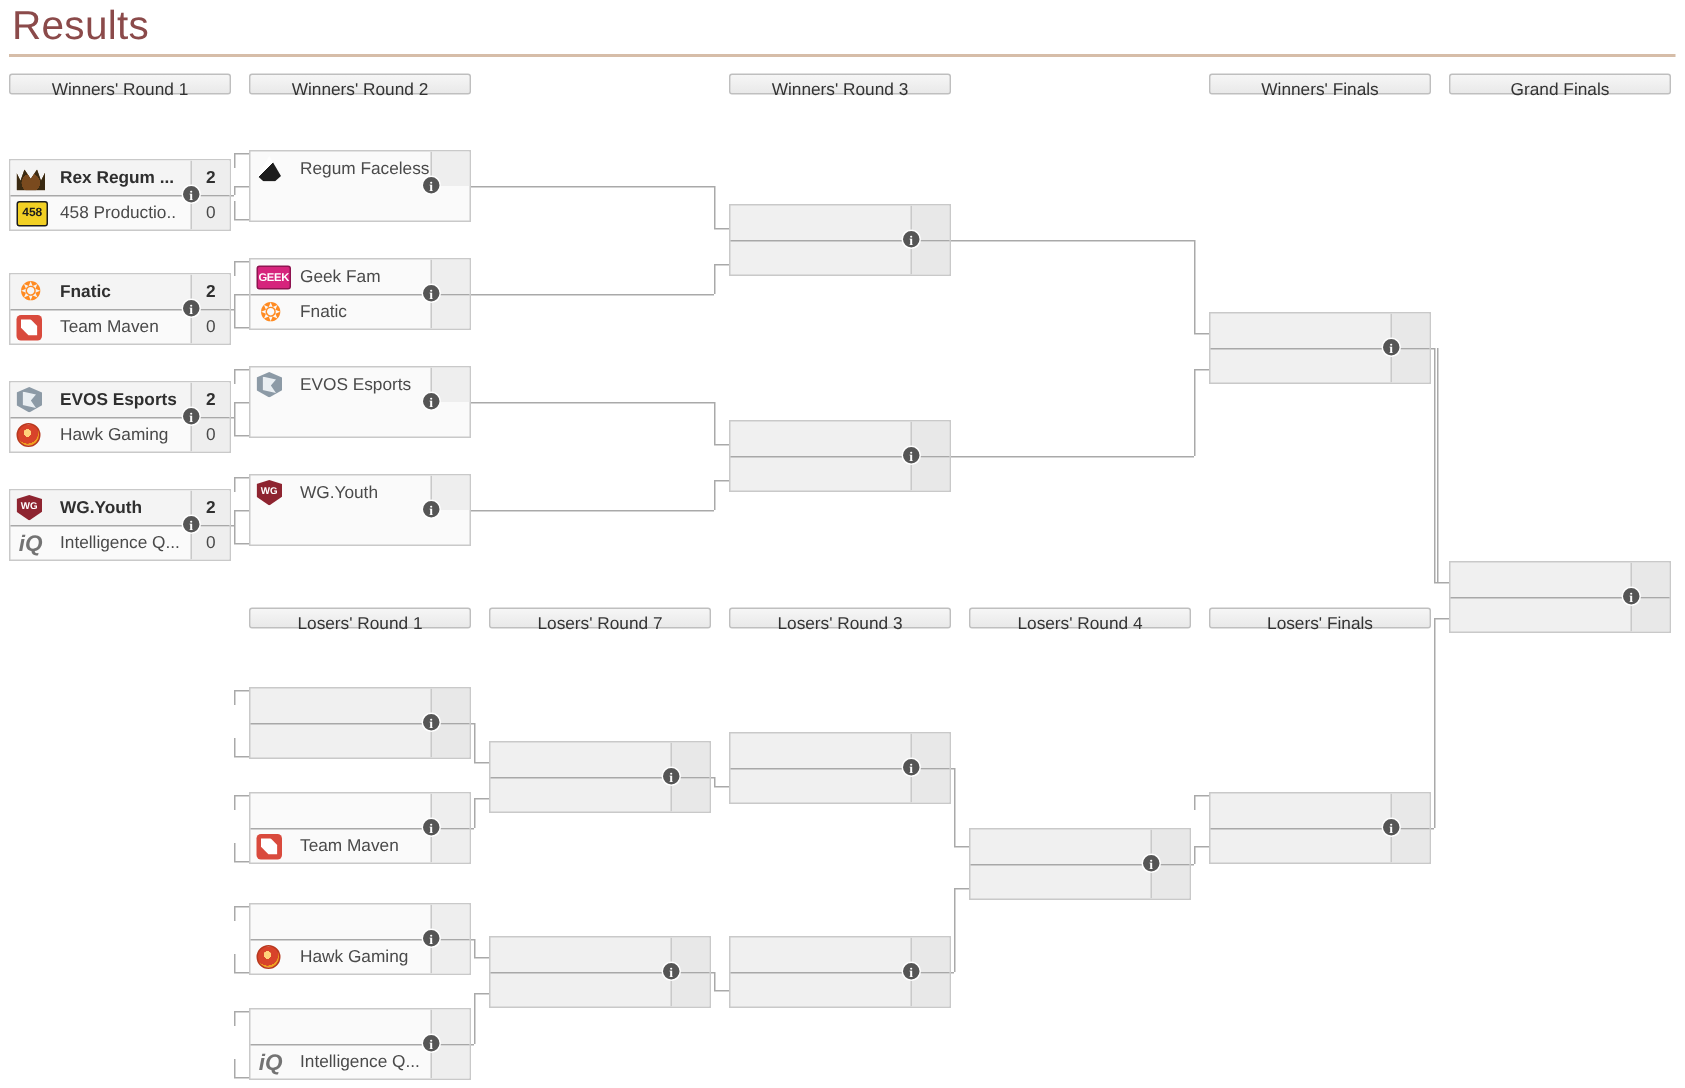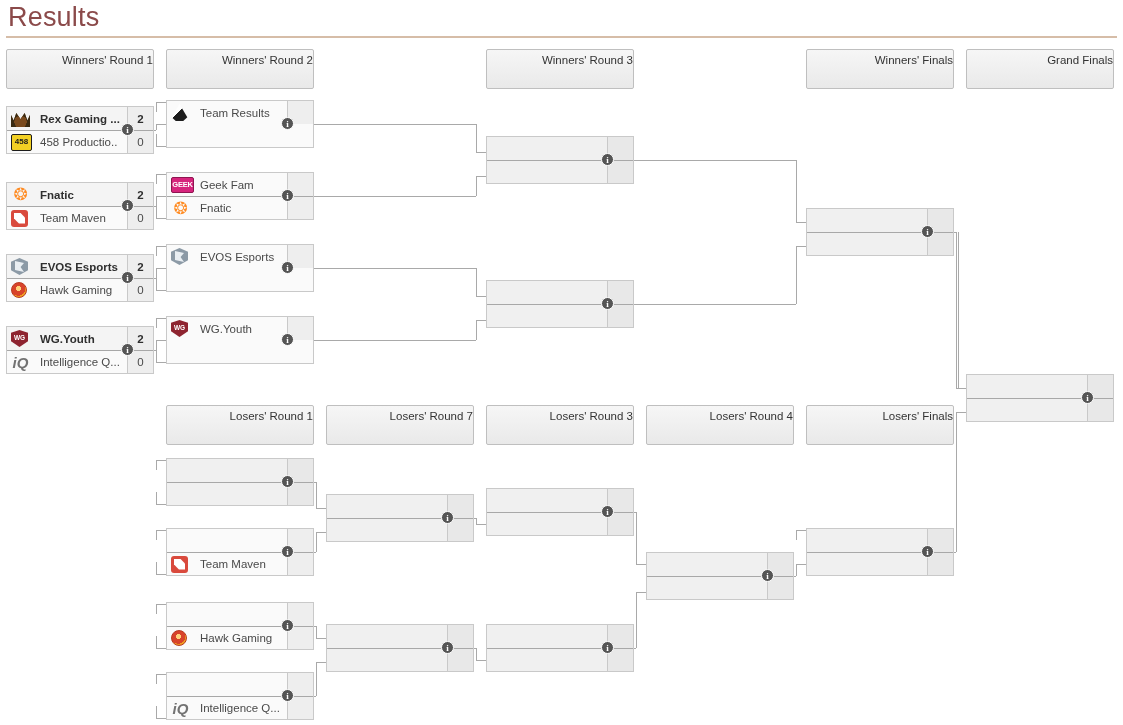--- a/index.html
+++ b/index.html
@@ -18,22 +18,22 @@
     font-size: 27px; font-weight: 400; color: #8b4a4a;
     letter-spacing: .2px;
   }
   .title-rule {
     position: absolute; left: 6px; top: 36px; width: 1111px; height: 2px;
     background: #d6bda8;
   }
 
   
   .round-head {
-    position: absolute; height: 40px; line-height: 21px;
-    text-align: right; font-size: 11.5px; color: #333;
+    position: absolute; height: 14px; line-height: 21px;
+    text-align: center; font-size: 11.5px; color: #333;
     background: linear-gradient(#f6f6f6,#e9e9e9);
     border: 1px solid #bfbfbf; border-radius: 2px;
   }
 
   
   .match { position: absolute; }
   .match .rows {
     position: absolute; left: 0; top: 0; right: 0; bottom: 0;
     border: 1px solid #c9c9c9; background: #f0f0f0;
   }
@@ -264,21 +264,21 @@
       <div class="ln lnh" style="left: 956px; top: 412px; width: 10px;"></div>
       <div class="ln lnv" style="left: 958px; top: 232px; height: 156px;"></div>
     </div>
   <div id="matches">
       <div class="match filled" style="left: 6px; top: 106px; width: 148px; height: 48px;">
         <div class="rows">
           <div class="row win">
             <span class="logo">
               <span class="lg lg-crown"></span>
             </span>
-            <span class="tname">Rex Gaming ...</span>
+            <span class="tname">Rex Regum ...</span>
             <span class="score">2</span>
           </div>
           <div class="row">
             <span class="logo">
               <span class="lg lg-458">458</span>
             </span>
             <span class="tname">458 Productio..</span>
             <span class="score">0</span>
           </div>
         </div>
@@ -340,21 +340,21 @@
           </div>
         </div>
         <div class="info" style="left: 115px; top: 17px;">i</div>
       </div>
       <div class="match filled" style="left: 166px; top: 100px; width: 148px; height: 48px;">
         <div class="rows">
           <div class="row">
             <span class="logo">
               <span class="lg lg-faceless"></span>
             </span>
-            <span class="tname">Team Results</span>
+            <span class="tname">Regum Faceless</span>
             <span class="score"></span>
           </div>
         </div>
         <div class="info" style="left: 115px; top: 17px;">i</div>
       </div>
       <div class="match filled" style="left: 166px; top: 172px; width: 148px; height: 48px;">
         <div class="rows">
           <div class="row">
             <span class="logo">
               <span class="lg lg-geek">GEEK</span>

